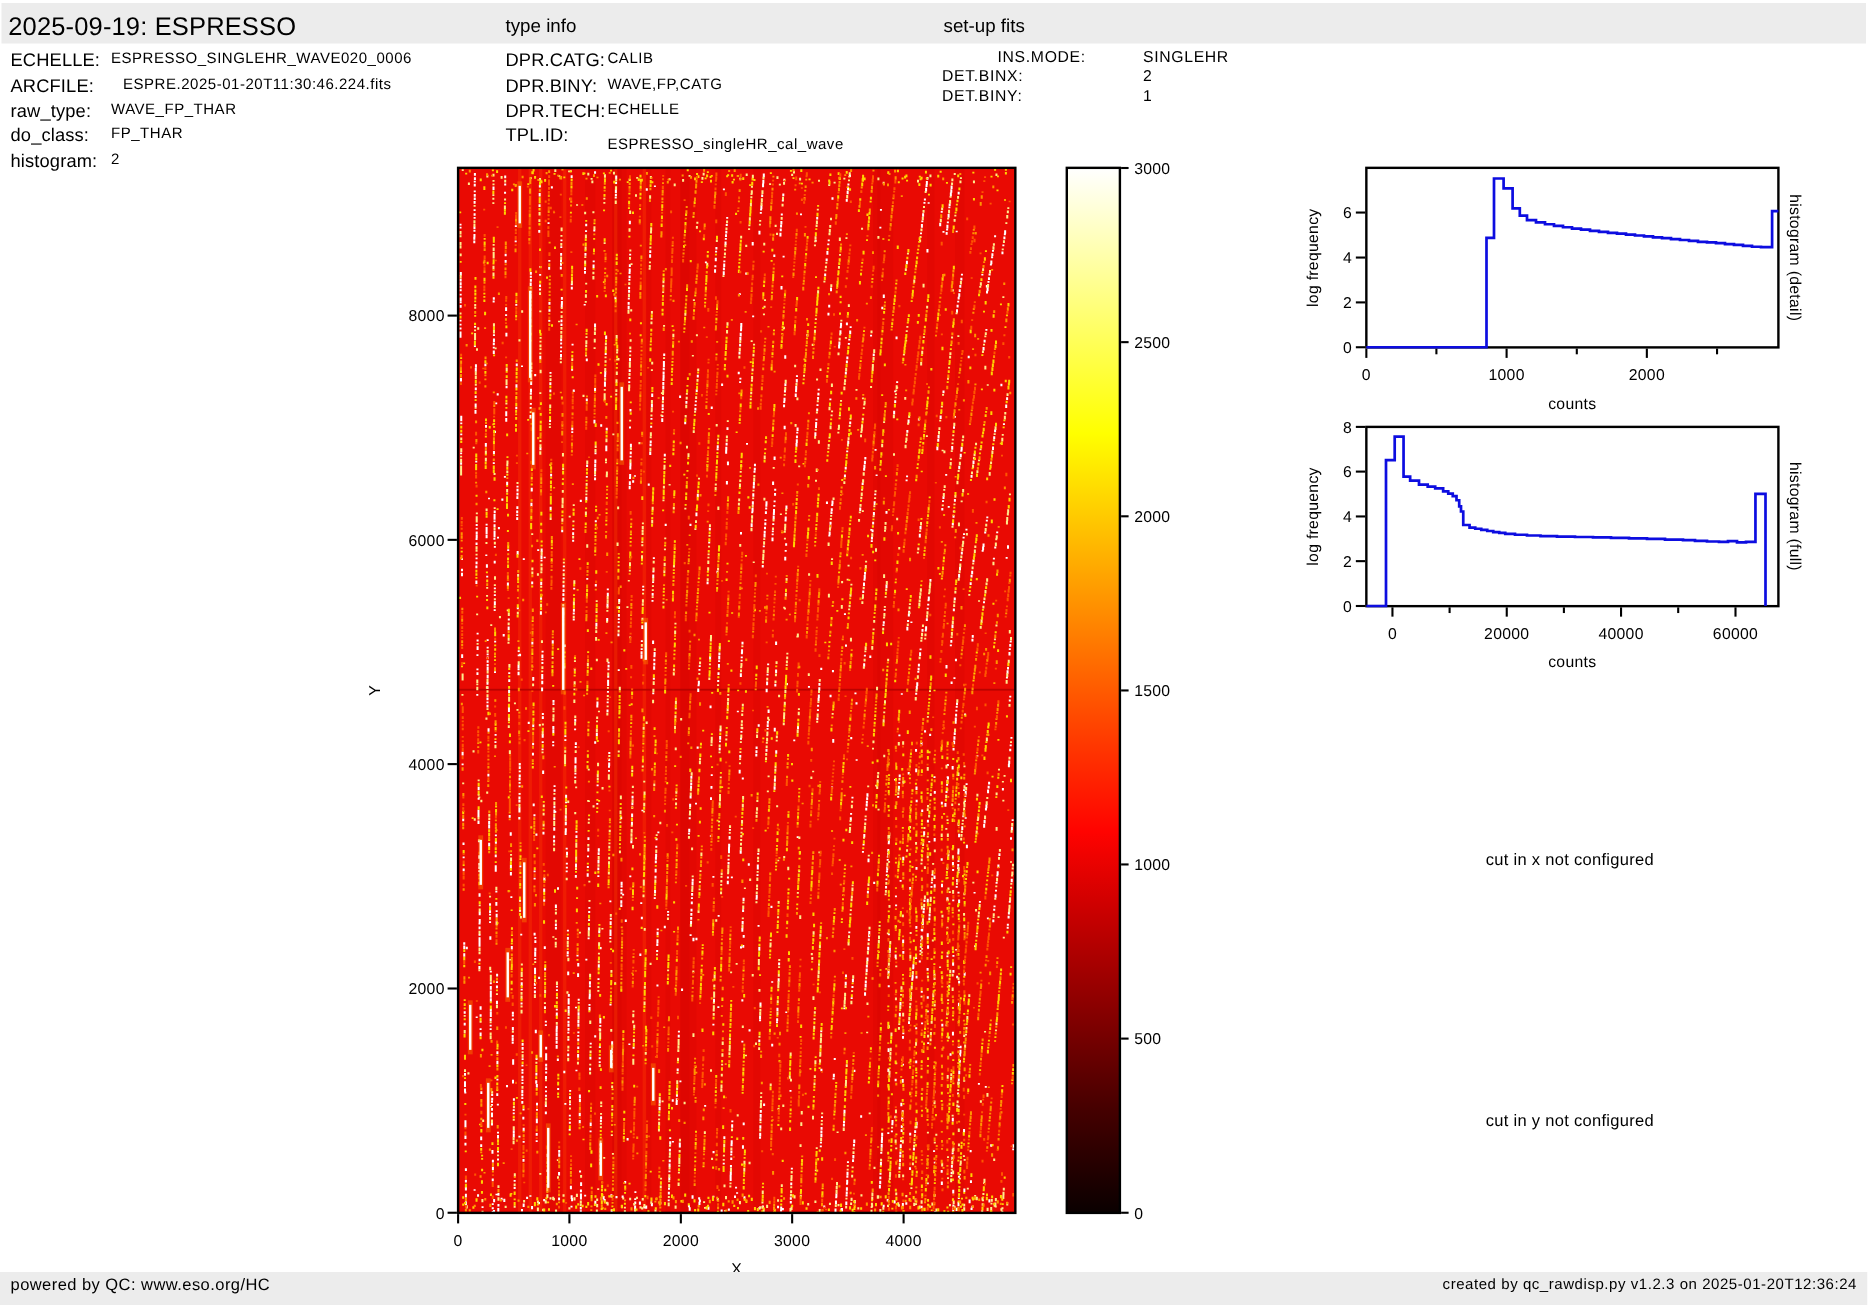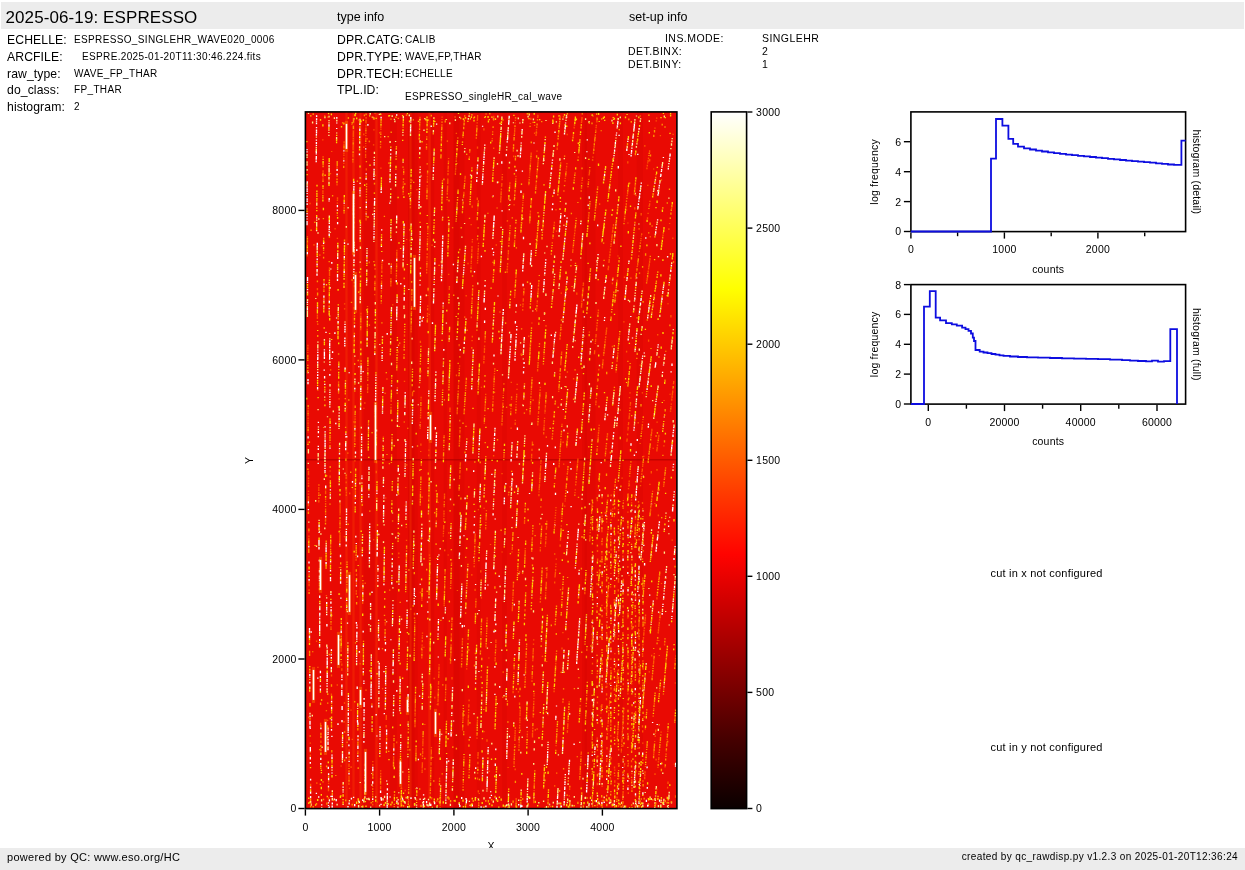--- a/index.html
+++ b/index.html
@@ -1,37 +1,37 @@
 <!DOCTYPE html>
 <html><head><meta charset="utf-8"><style>
 html,body{margin:0;padding:0;background:#fff;width:1245px;height:870px;overflow:hidden}
 body{font-family:"Liberation Sans",sans-serif;color:#000;position:relative}
 .abs{position:absolute;white-space:pre}
 .t12{font-size:10px;line-height:12.5px;letter-spacing:.35px}
 .lab{font-size:12.2px;line-height:12.2px;letter-spacing:.1px}
 .t10{font-size:10.5px;line-height:10.5px;letter-spacing:.45px}
 </style></head><body>
 <div class="abs" style="left:1px;top:2px;width:1243px;height:27px;background:#ececec"></div>
-<div class="abs" style="left:5.5px;top:9px;font-size:17px;letter-spacing:.1px;line-height:17px">2025-06-19: ESPRESSO</div>
+<div class="abs" style="left:5.5px;top:9px;font-size:17px;letter-spacing:.1px;line-height:17px">2025-09-19: ESPRESSO</div>
 <div class="abs" style="left:337px;top:11px;font-size:12.5px;line-height:13px">type info</div>
-<div class="abs" style="left:629px;top:11px;font-size:12.5px;line-height:13px">set-up info</div>
+<div class="abs" style="left:629px;top:11px;font-size:12.5px;line-height:13px">set-up fits</div>
 <div class="abs lab" style="left:7px;top:34.1px">ECHELLE:</div>
 <div class="abs t12" style="left:74px;top:34.1px">ESPRESSO_SINGLEHR_WAVE020_0006</div>
 <div class="abs lab" style="left:7px;top:50.8px">ARCFILE:</div>
 <div class="abs t12" style="left:82px;top:50.8px">ESPRE.2025-01-20T11:30:46.224.fits</div>
 <div class="abs lab" style="left:7px;top:67.5px">raw_type:</div>
 <div class="abs t12" style="left:74px;top:67.5px">WAVE_FP_THAR</div>
 <div class="abs lab" style="left:7px;top:84.2px">do_class:</div>
 <div class="abs t12" style="left:74px;top:84.2px">FP_THAR</div>
 <div class="abs lab" style="left:7px;top:100.9px">histogram:</div>
 <div class="abs t12" style="left:74px;top:100.9px">2</div>
 <div class="abs lab" style="left:337px;top:34.1px">DPR.CATG:</div>
 <div class="abs t12" style="left:405px;top:34.1px">CALIB</div>
-<div class="abs lab" style="left:337px;top:50.8px">DPR.TYPE:</div>
-<div class="abs t12" style="left:405px;top:50.8px">WAVE,FP,THAR</div>
+<div class="abs lab" style="left:337px;top:50.8px">DPR.BINY:</div>
+<div class="abs t12" style="left:405px;top:50.8px">WAVE,FP,CATG</div>
 <div class="abs lab" style="left:337px;top:67.5px">DPR.TECH:</div>
 <div class="abs t12" style="left:405px;top:67.5px">ECHELLE</div>
 <div class="abs lab" style="left:337px;top:84.2px">TPL.ID:</div>
 <div class="abs t12" style="left:405px;top:91px">ESPRESSO_singleHR_cal_wave</div>
 <div class="abs t10" style="left:665px;top:32.5px">INS.MODE:</div>
 <div class="abs t10" style="left:762px;top:32.5px">SINGLEHR</div>
 <div class="abs t10" style="left:628px;top:45.6px">DET.BINX:</div>
 <div class="abs t10" style="left:762px;top:45.6px">2</div>
 <div class="abs t10" style="left:628px;top:58.7px">DET.BINY:</div>
 <div class="abs t10" style="left:762px;top:58.7px">1</div>

